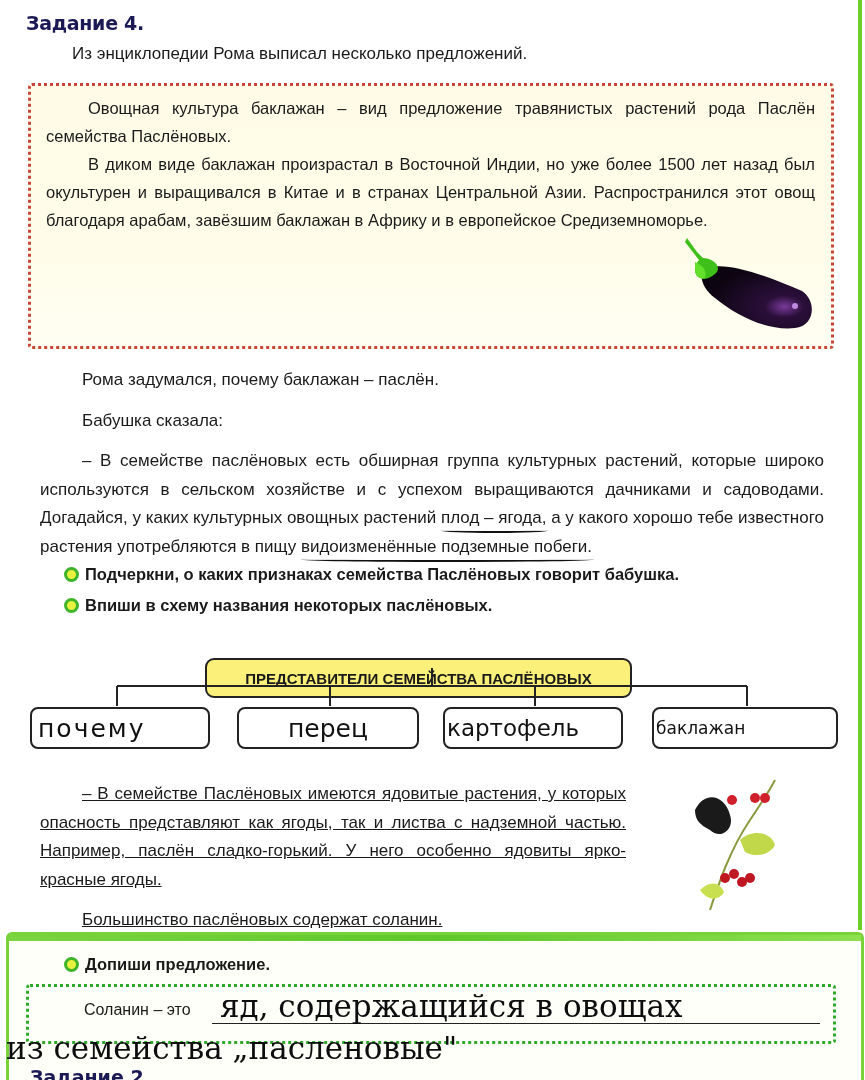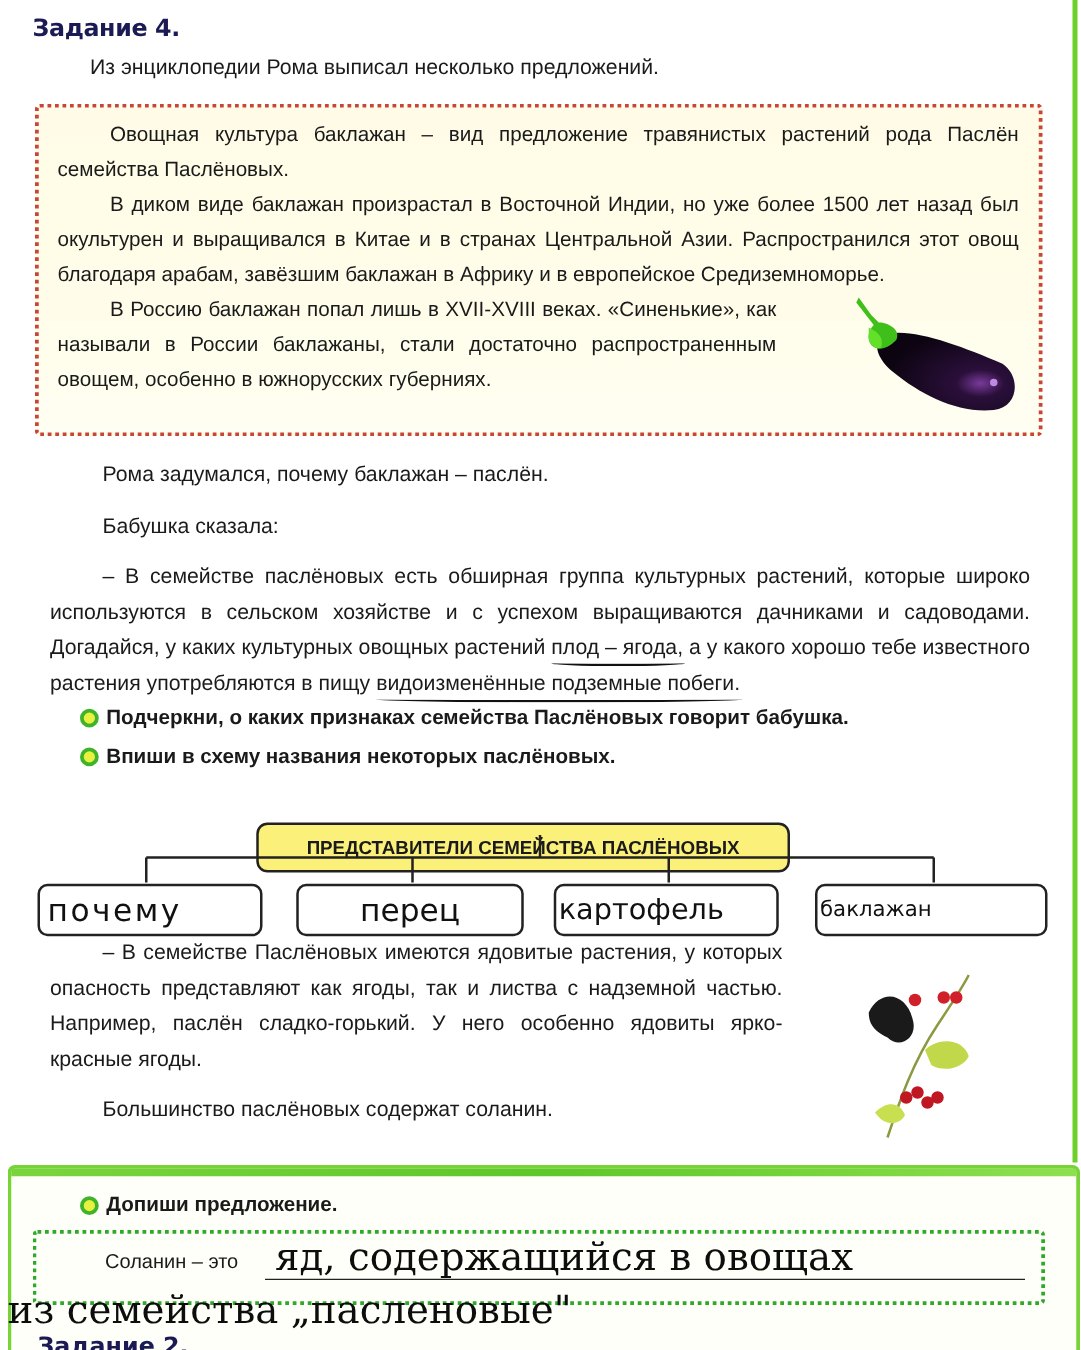--- a/index.html
+++ b/index.html
@@ -108,21 +108,20 @@
 
 <div class="green-rule"></div>
 
 <div class="task-title">Задание 4.</div>
 <div class="intro">Из энциклопедии Рома выписал несколько предложений.</div>
 
 <div class="enc-box">
   <div class="enc-text">
     <p class="ind">Овощная культура баклажан – вид предложение травянистых растений рода Паслён семейства Паслёновых.</p>
     <p class="ind">В диком виде баклажан произрастал в Восточной Индии, но уже более 1500 лет назад был окультурен и выращивался в Китае и в странах Центральной Азии. Распространился этот овощ благодаря арабам, завёзшим баклажан в Африку и в европейское Средиземноморье.</p>
-    <p class="ind narrow">В Россию баклажан попал лишь в XVII-XVIII веках. «Синенькие», как называли в России баклажаны, стали достаточно распространенным овощем, особенно в южнорусских губерниях.</p>
   </div>
   <svg class="eggplant" viewBox="0 0 150 100">
     <defs>
       <radialGradient id="eg" cx="0.75" cy="0.65" r="0.7">
         <stop offset="0" stop-color="#7a3a9a"></stop>
         <stop offset="0.25" stop-color="#2a0f3a"></stop>
         <stop offset="1" stop-color="#0c0410"></stop>
       </radialGradient>
     </defs>
     <path d="M40 32 C60 25 100 40 135 55 C150 65 148 90 128 92 C100 95 70 80 48 62 C35 52 30 38 40 32 Z" fill="url(#eg)"></path>
@@ -164,21 +163,21 @@
 <div class="leaf-box" style="left:237px;width:178px;justify-content:center;">
   <span>перец</span>
 </div>
 <div class="leaf-box" style="left:443px;width:176px;">
   <span style="padding-left:2px;font-size:23px;">картофель</span>
 </div>
 <div class="leaf-box" style="left:652px;width:182px;">
   <span style="padding-left:2px;font-size:17px;">баклажан</span>
 </div>
 
-<div class="body-text" style="top:736px;width:610px;">
+<div class="body-text" style="top:768px;width:610px;text-decoration:underline;">
   <p class="ind">– В семействе Паслёновых имеются ядовитые растения, у которых опасность представляют как ягоды, так и листва с надземной частью. Например, паслён сладко-горький. У него особенно ядовиты ярко-красные ягоды.</p>
   <p class="ind">Большинство паслёновых содержат соланин.</p>
 </div>
 
 <svg class="nightshade" viewBox="0 0 100 145">
   <path d="M20 140 C30 110 40 80 60 50 C70 35 80 20 85 10" stroke="#8a9a40" stroke-width="2" fill="none"></path>
   <path d="M5 40 C15 20 35 25 40 45 C45 60 30 70 20 60 C10 55 5 50 5 40 Z" fill="#1a1a1a"></path>
   <path d="M50 70 C60 60 80 60 85 75 C80 85 65 88 55 82 Z" fill="#c0d84a"></path>
   <path d="M10 120 C20 110 30 112 34 122 C30 130 18 132 10 120 Z" fill="#c8e050"></path>
   <circle cx="42" cy="30" r="5" fill="#d0202a"></circle>

